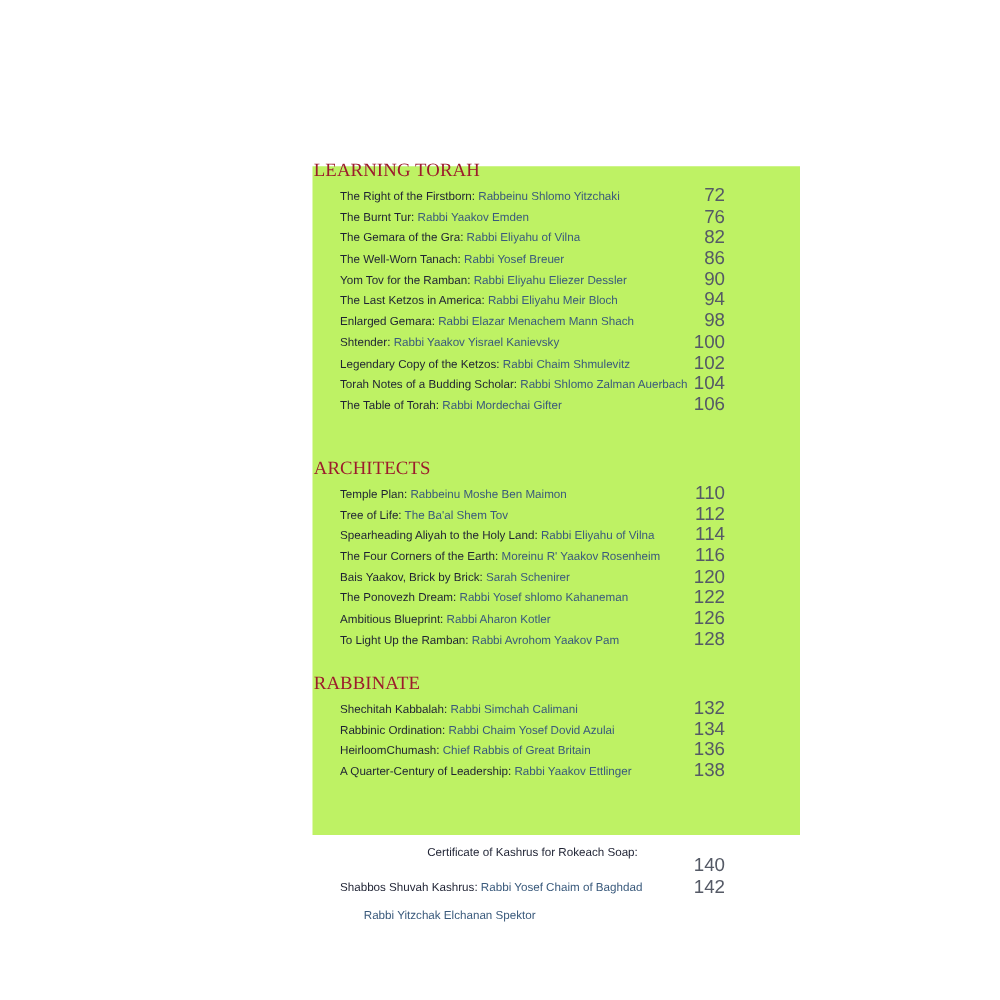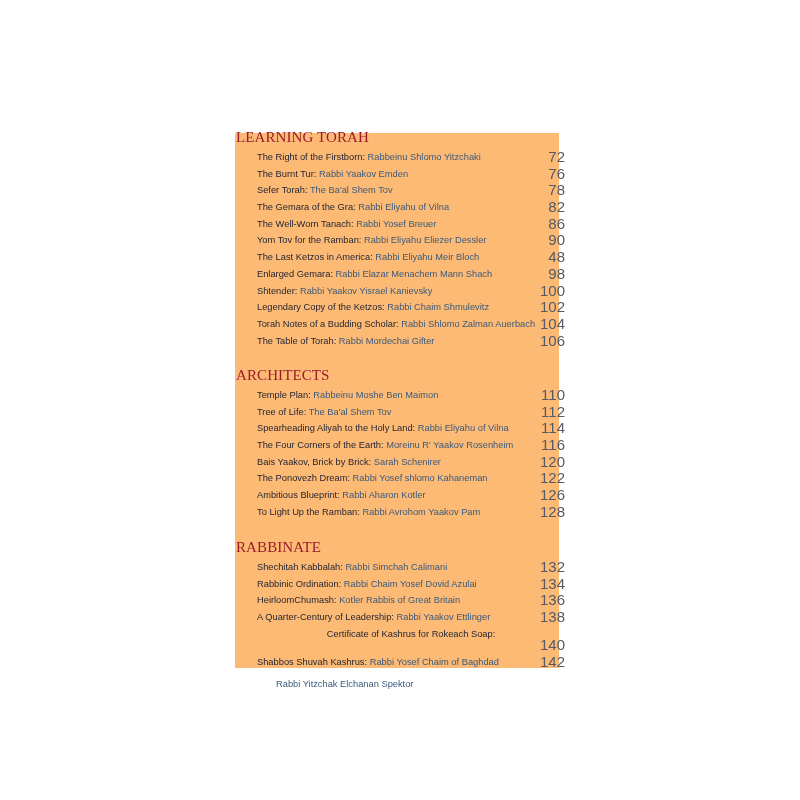--- a/index.html
+++ b/index.html
@@ -1,60 +1,59 @@
 <!DOCTYPE html>
 <html><head>
 <meta charset="utf-8">
 <style>
   html, body { margin: 0; padding: 0; }
   body {
     width: 800px; height: 800px; background: #ffffff; position: relative; overflow: hidden;
     font-family: "Liberation Sans", sans-serif;
   }
   .panel {
-    position: absolute; left: 235px; top: 133px; width: 324px; height: 535px;
-    background: #fdba74;
+    position: absolute; left: 250px; top: 133px; width: 390px; height: 535px;
+    background: #bef264;
   }
   .section { position: absolute; left: 0; width: 330px; }
   .heading {
     position: absolute; left: 1px; top: -5px;
     font-family: "Liberation Serif", serif; font-size: 15px; color: #9c1c2c;
     letter-spacing: 0.1px; background: transparent; white-space: nowrap;
     line-height: 18px;
   }
   .rows { position: absolute; left: 22px; top: 16px; width: 308px; }
   .row {
     position: relative; height: 16.7px; font-size: 9.3px; line-height: 16.7px;
     white-space: nowrap;
   }
   .row.tall { height: 28px; }
-  .title { color: #1e2233; }
+  .title { color: #1e2233; margin-top: 48px; }
   .author { color: #3a5a7c; margin-top: 21px; }
   .author2 { display: block; padding-left: 19px; line-height: 11px; color: #3a5a7c; margin-top: 36px; }
   .row.tall .title { display: block; line-height: 17px; text-align: center; }
   .page {
     position: absolute; right: 0; top: 0; color: #555a66; font-size: 15px;
   }
   .row.tall .page { top: 11px; }
 </style>
 </head>
 <body>
 
 <div class="panel">
 
   <div class="section" style="top:0px;">
     <div class="heading">LEARNING TORAH</div>
     <div class="rows">
       <div class="row"><span class="title">The Right of the Firstborn:</span> <span class="author">Rabbeinu Shlomo Yitzchaki</span><span class="page">72</span></div>
       <div class="row"><span class="title">The Burnt Tur:</span> <span class="author">Rabbi Yaakov Emden</span><span class="page">76</span></div>
-      <div class="row"><span class="title">Sefer Torah:</span> <span class="author">The Ba'al Shem Tov</span><span class="page">78</span></div>
       <div class="row"><span class="title">The Gemara of the Gra:</span> <span class="author">Rabbi Eliyahu of Vilna</span><span class="page">82</span></div>
       <div class="row"><span class="title">The Well-Worn Tanach:</span> <span class="author">Rabbi Yosef Breuer</span><span class="page">86</span></div>
       <div class="row"><span class="title">Yom Tov for the Ramban:</span> <span class="author">Rabbi Eliyahu Eliezer Dessler</span><span class="page">90</span></div>
-      <div class="row"><span class="title">The Last Ketzos in America:</span> <span class="author">Rabbi Eliyahu Meir Bloch</span><span class="page">48</span></div>
+      <div class="row"><span class="title">The Last Ketzos in America:</span> <span class="author">Rabbi Eliyahu Meir Bloch</span><span class="page">94</span></div>
       <div class="row"><span class="title">Enlarged Gemara:</span> <span class="author">Rabbi Elazar Menachem Mann Shach</span><span class="page">98</span></div>
       <div class="row"><span class="title">Shtender:</span> <span class="author">Rabbi Yaakov Yisrael Kanievsky</span><span class="page">100</span></div>
       <div class="row"><span class="title">Legendary Copy of the Ketzos:</span> <span class="author">Rabbi Chaim Shmulevitz</span><span class="page">102</span></div>
       <div class="row"><span class="title">Torah Notes of a Budding Scholar:</span> <span class="author">Rabbi Shlomo Zalman Auerbach</span><span class="page">104</span></div>
       <div class="row"><span class="title">The Table of Torah:</span> <span class="author">Rabbi Mordechai Gifter</span><span class="page">106</span></div>
     </div>
   </div>
 
   <div class="section" style="top:238px;">
     <div class="heading">ARCHITECTS</div>
@@ -68,21 +67,21 @@
       <div class="row"><span class="title">Ambitious Blueprint:</span> <span class="author">Rabbi Aharon Kotler</span><span class="page">126</span></div>
       <div class="row"><span class="title">To Light Up the Ramban:</span> <span class="author">Rabbi Avrohom Yaakov Pam</span><span class="page">128</span></div>
     </div>
   </div>
 
   <div class="section" style="top:410px;">
     <div class="heading">RABBINATE</div>
     <div class="rows">
       <div class="row"><span class="title">Shechitah Kabbalah:</span> <span class="author">Rabbi Simchah Calimani</span><span class="page">132</span></div>
       <div class="row"><span class="title">Rabbinic Ordination:</span> <span class="author">Rabbi Chaim Yosef Dovid Azulai</span><span class="page">134</span></div>
-      <div class="row"><span class="title">HeirloomChumash:</span> <span class="author">Kotler Rabbis of Great Britain</span><span class="page">136</span></div>
+      <div class="row"><span class="title">HeirloomChumash:</span> <span class="author">Chief Rabbis of Great Britain</span><span class="page">136</span></div>
       <div class="row"><span class="title">A Quarter-Century of Leadership:</span> <span class="author">Rabbi Yaakov Ettlinger</span><span class="page">138</span></div>
       <div class="row tall">
           <span class="title">Certificate of Kashrus for Rokeach Soap:</span>
           <span class="author2">Rabbi Yitzchak Elchanan Spektor</span>
           <span class="page">140</span>
         </div>
       <div class="row"><span class="title">Shabbos Shuvah Kashrus:</span> <span class="author">Rabbi Yosef Chaim of Baghdad</span><span class="page">142</span></div>
     </div>
   </div>
 

